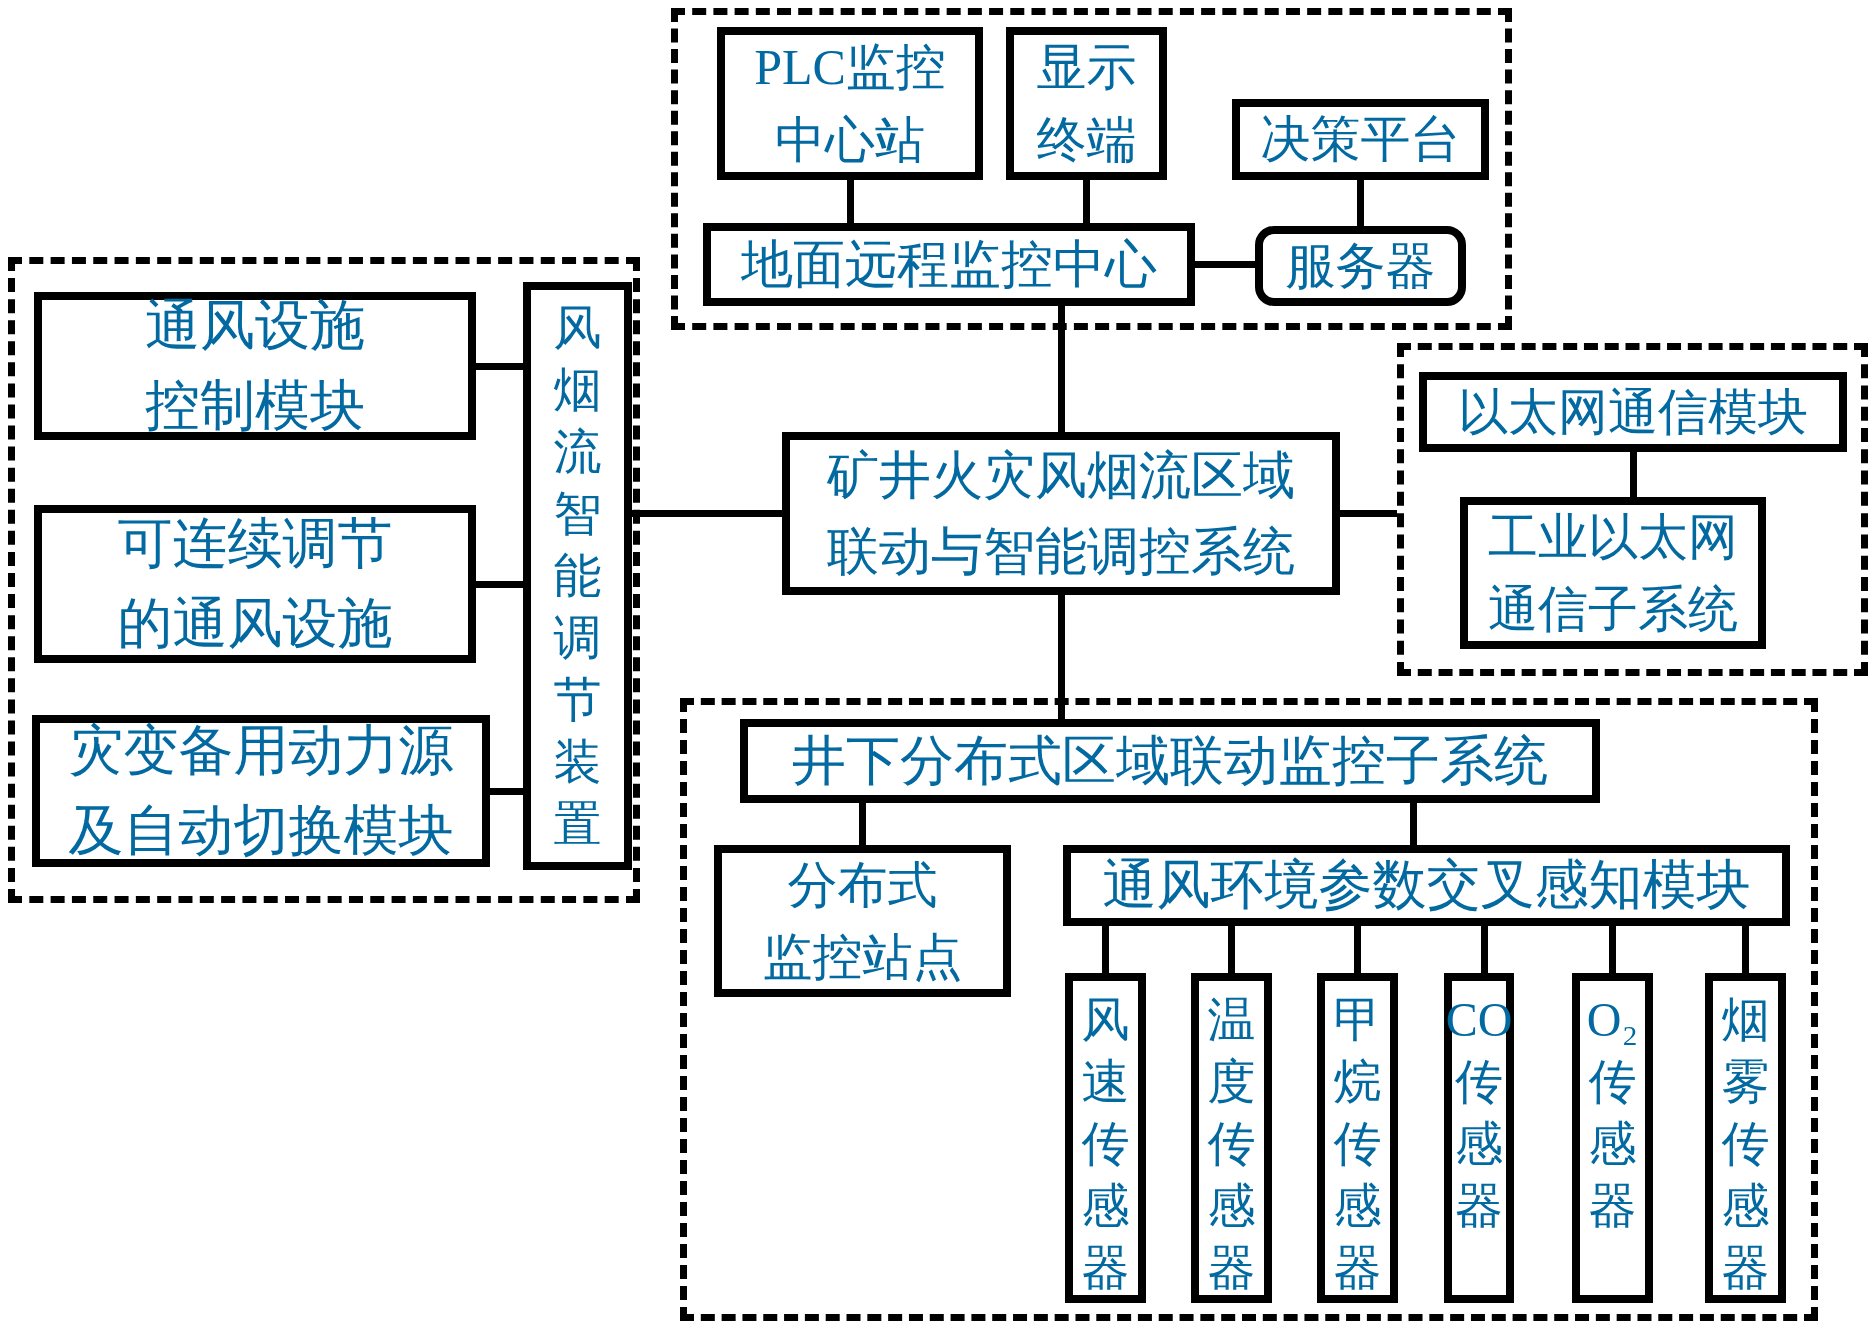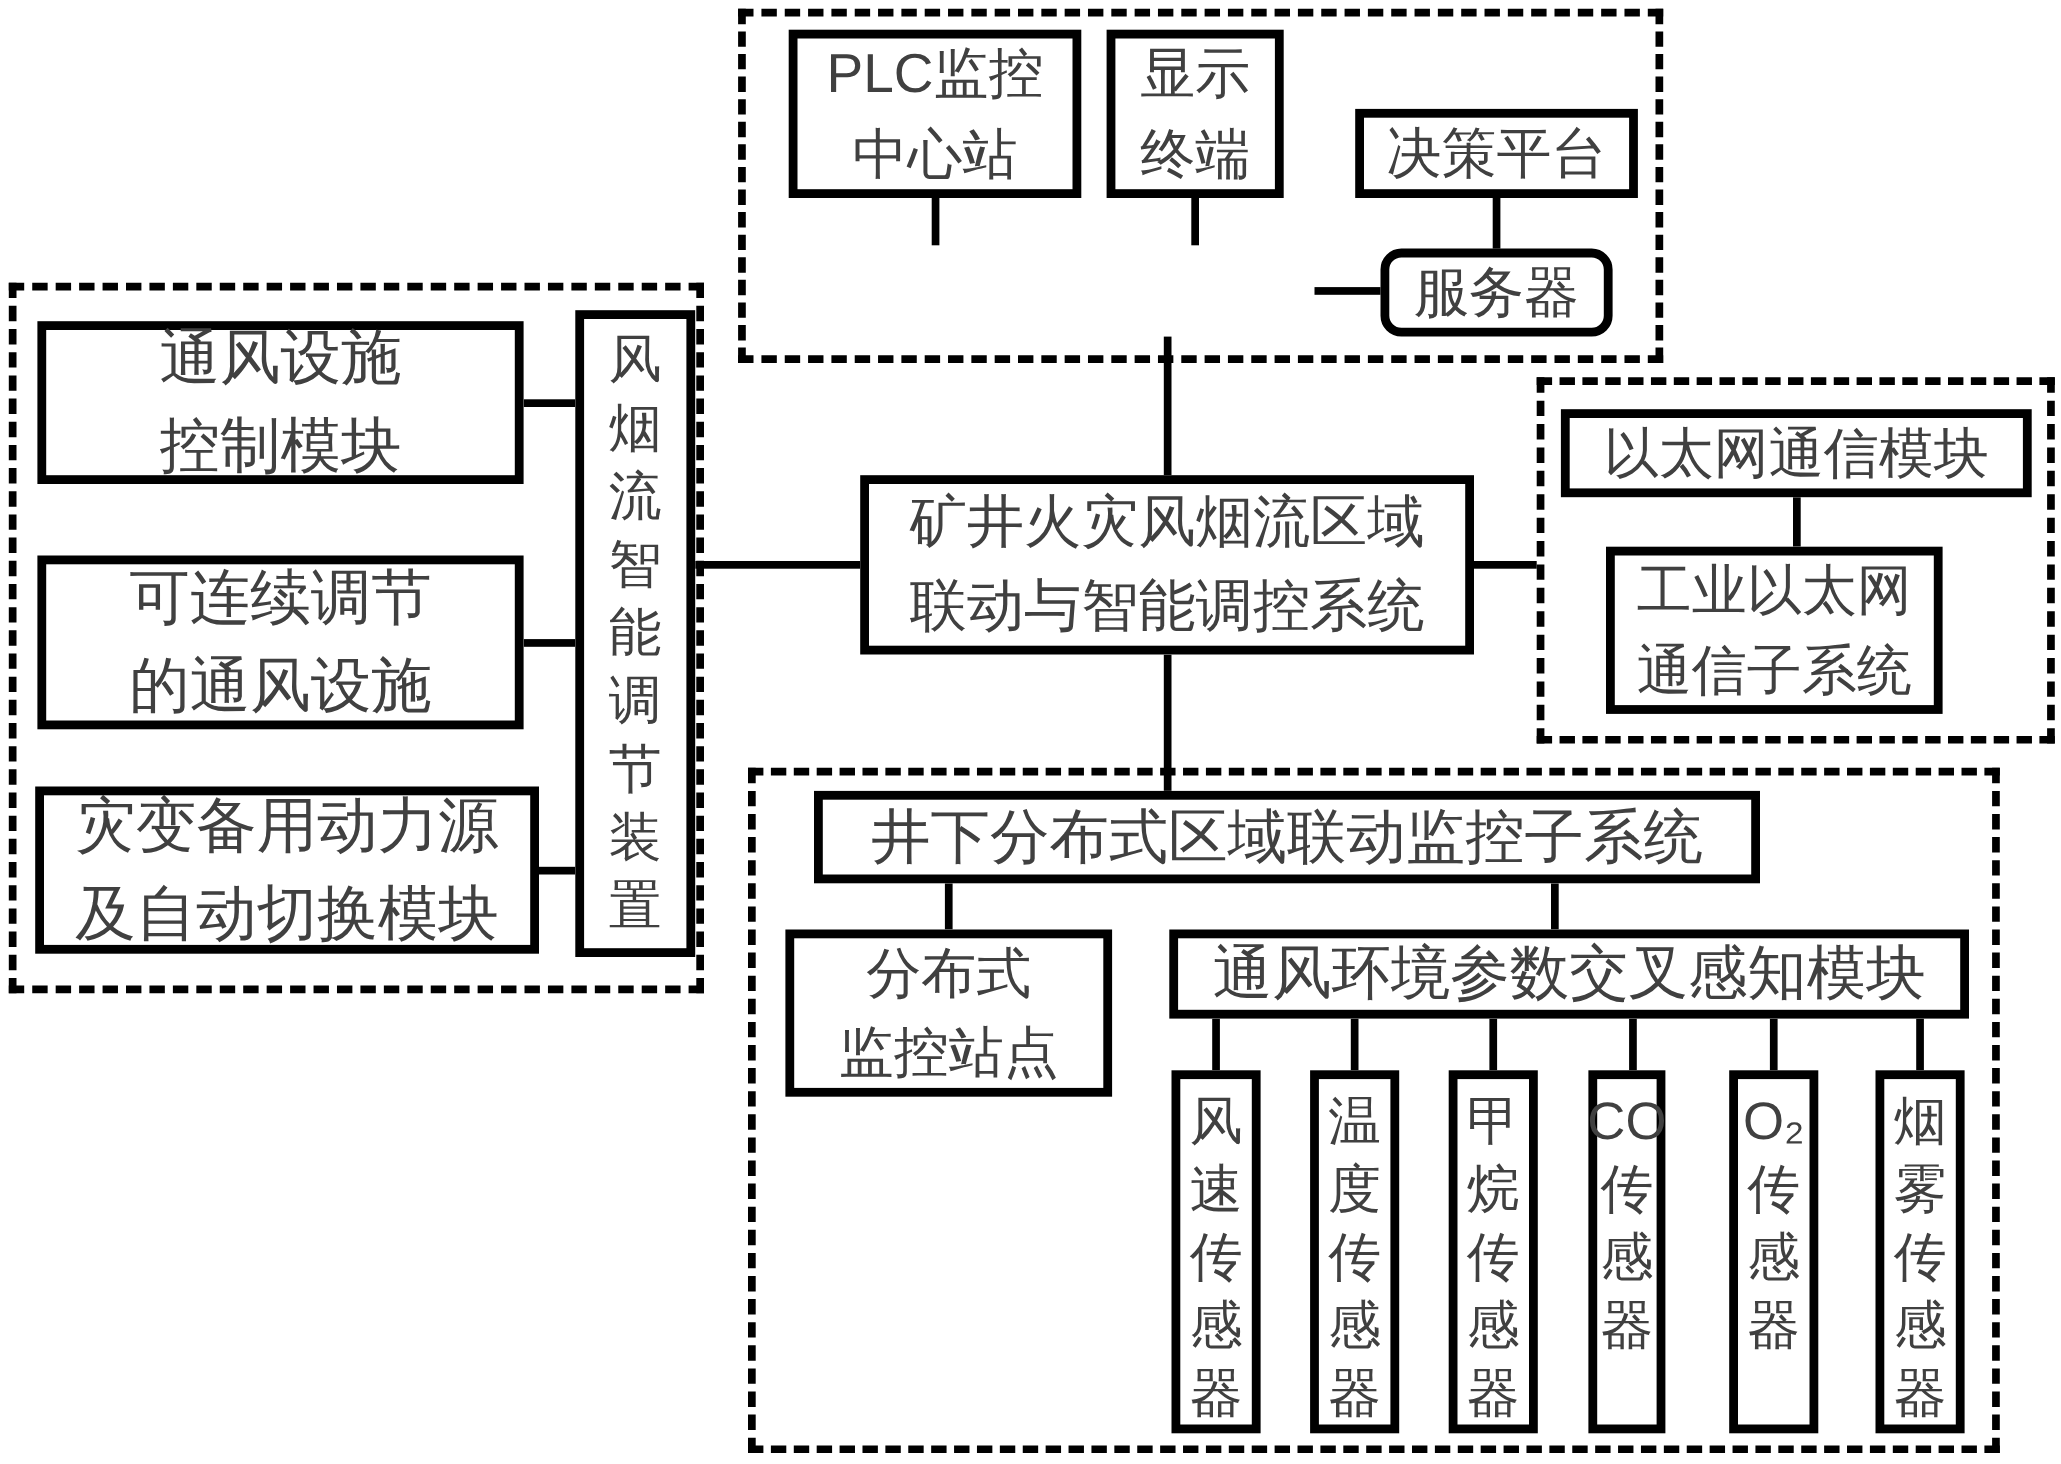--- a/index.html
+++ b/index.html
@@ -1,22 +1,22 @@
 <!DOCTYPE html>
 <html><head>
 <meta charset="utf-8">
 <style>
   html, body { margin: 0; padding: 0; background: #ffffff; }
   .canvas {
     position: relative;
     width: 1874px;
     height: 1331px;
     background: #ffffff;
-    font-family: Liberation Sans, sans-serif;
-    color: #404040;
+    font-family: Liberation Serif, serif;
+    color: #0369a1;
   }
   .cluster {
     position: absolute;
     border: 7px dashed #000000;
     box-sizing: border-box;
     background: transparent;
   }
   .box {
     position: absolute;
     border: 8px solid #000000;
@@ -82,20 +82,21 @@
   <div class="cluster" style="left:671px; top:8px; width:841px; height:322px;"></div>
   <div class="cluster" style="left:8px; top:257px; width:632px; height:646px;"></div>
   <div class="cluster" style="left:1397px; top:343px; width:471px; height:333px;"></div>
   <div class="cluster" style="left:680px; top:698px; width:1138px; height:623px;"></div>
 
   <div class="box f50" style="left:717px; top:27px; width:266px; height:153px;">PLC监控
 中心站</div>
   <div class="box f50" style="left:1006px; top:27px; width:161px; height:153px;">显示
 终端</div>
   <div class="box f50" style="left:1232px; top:99px; width:257px; height:81px;">决策平台</div>
+  <div class="box f52" style="left:703px; top:223px; width:492px; height:83px;">地面远程监控中心</div>
   <div class="box f50" style="left:1255px; top:226px; width:211px; height:80px;border-radius:19px;">服务器</div>
 
   <div class="box" style="left:34px; top:292px; width:442px; height:148px;">通风设施
 控制模块</div>
   <div class="box" style="left:34px; top:505px; width:442px; height:158px;">可连续调节
 的通风设施</div>
   <div class="box" style="left:32px; top:715px; width:458px; height:152px;">灾变备用动力源
 及自动切换模块</div>
   <div class="vbox" style="left:523px; top:282px; width:109px; height:588px;">
       <div class="vchar">风</div>

